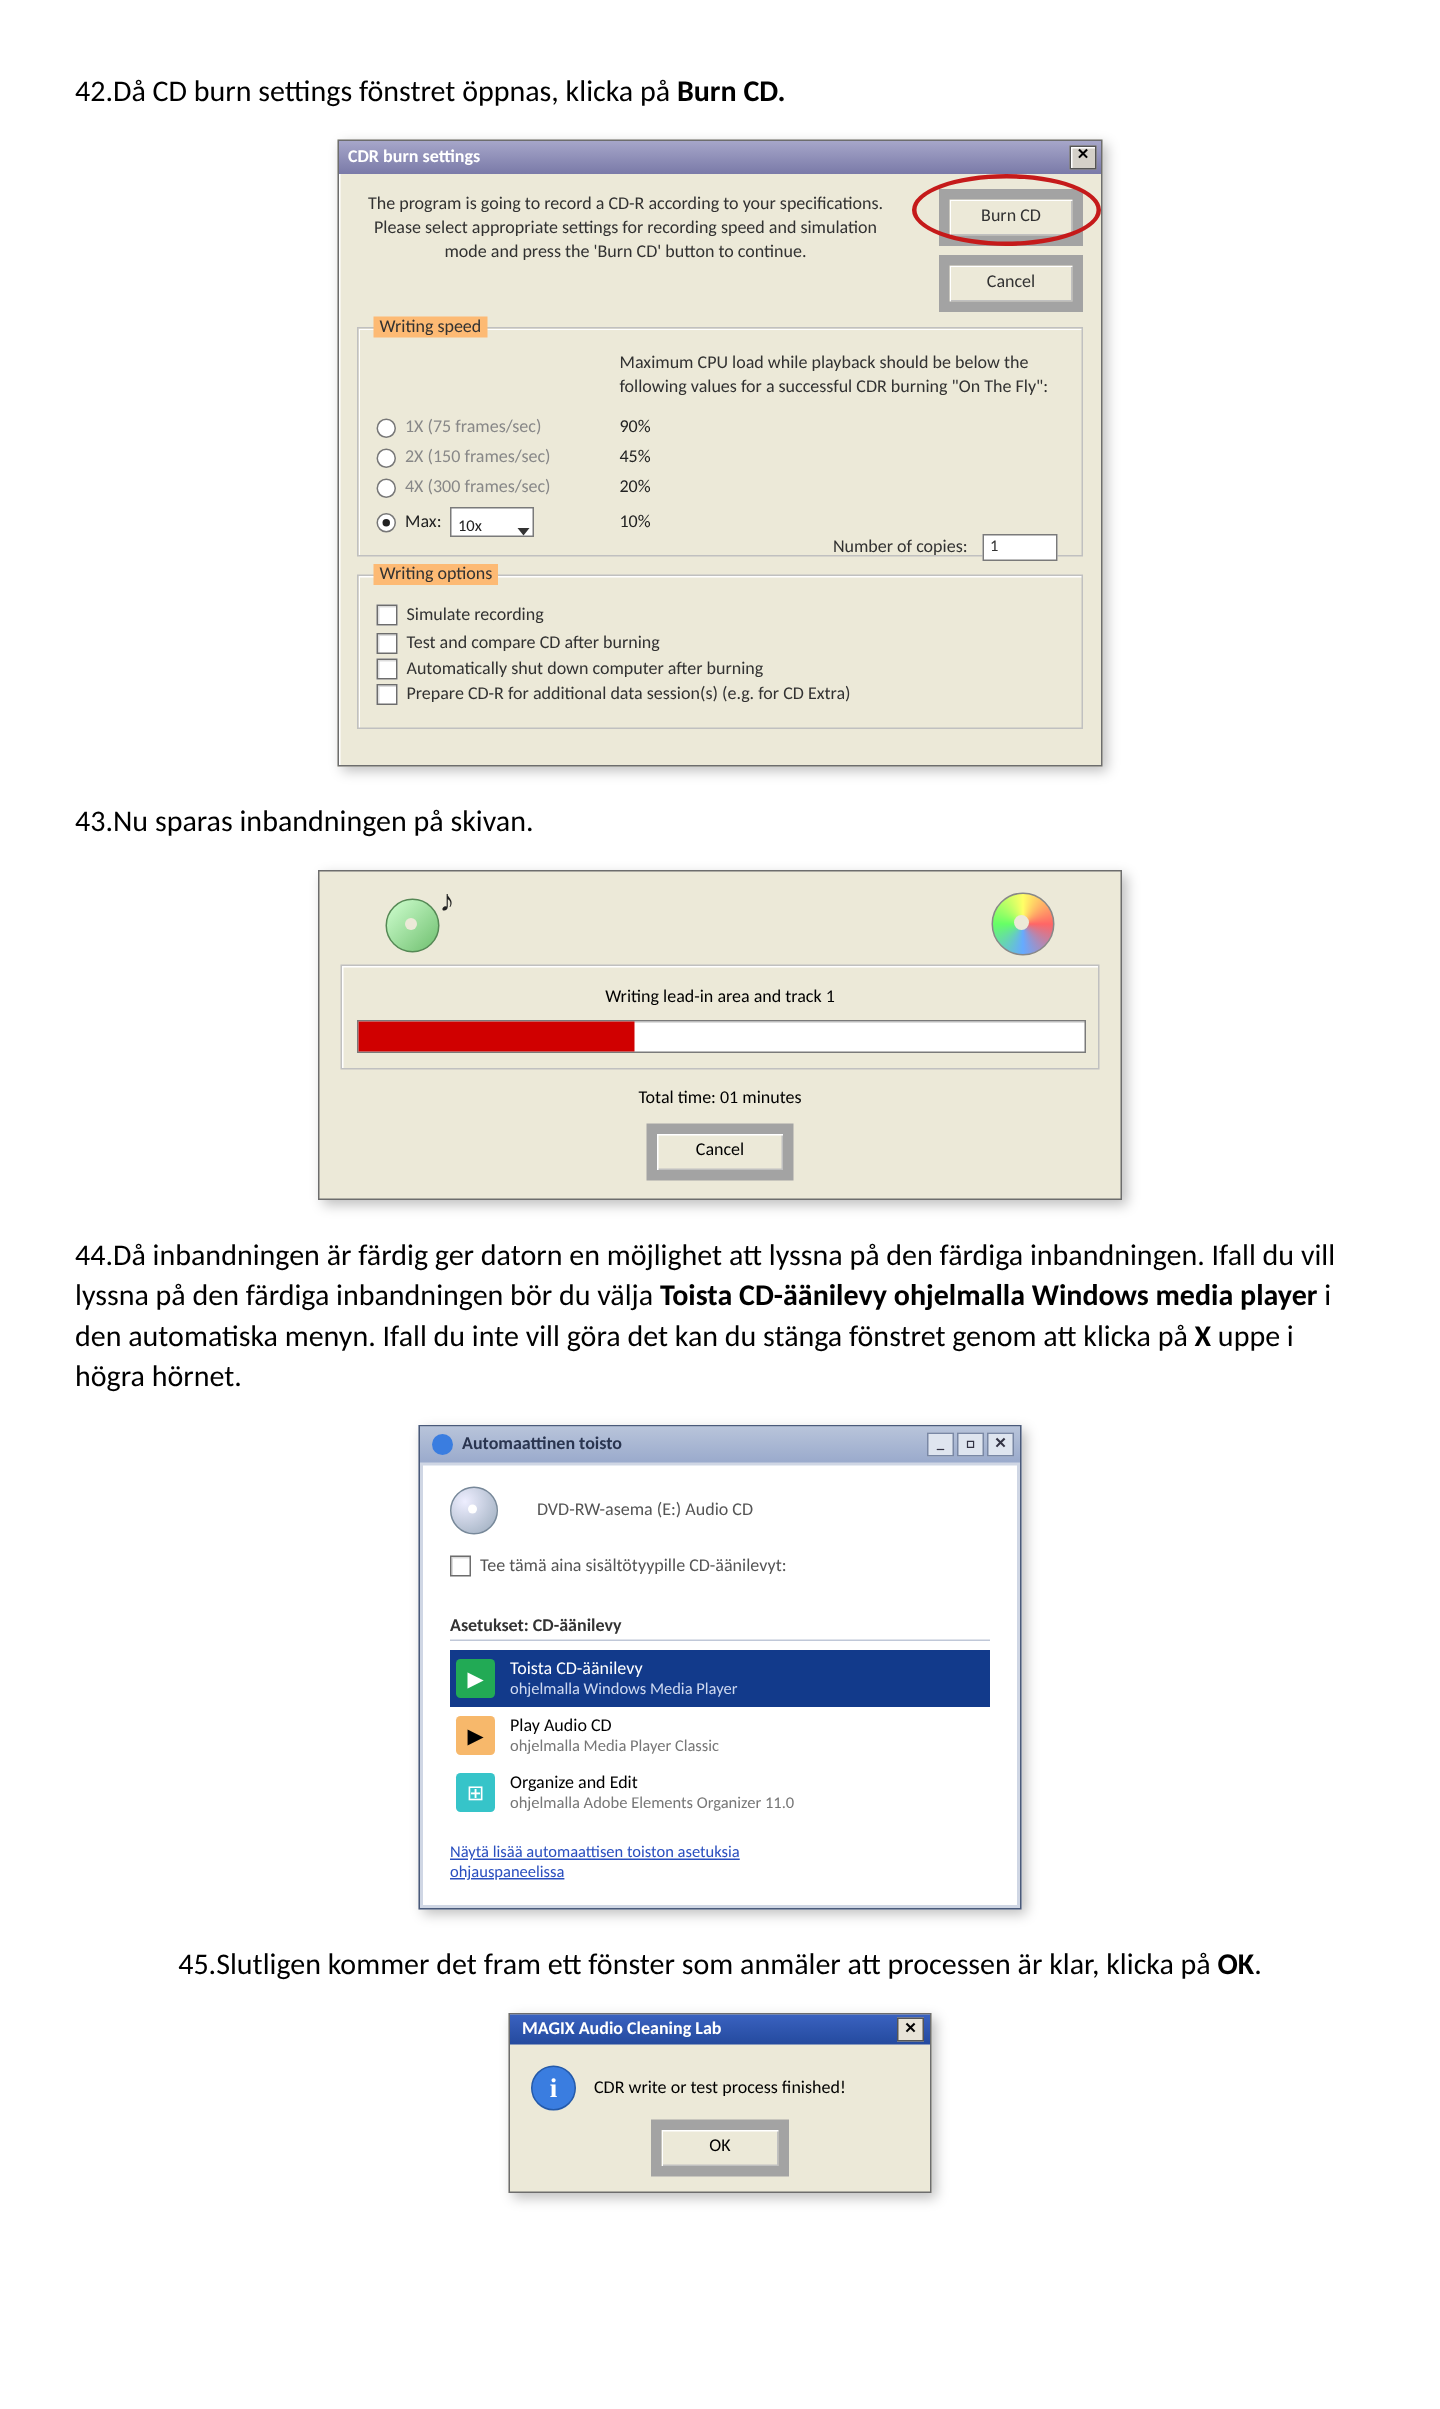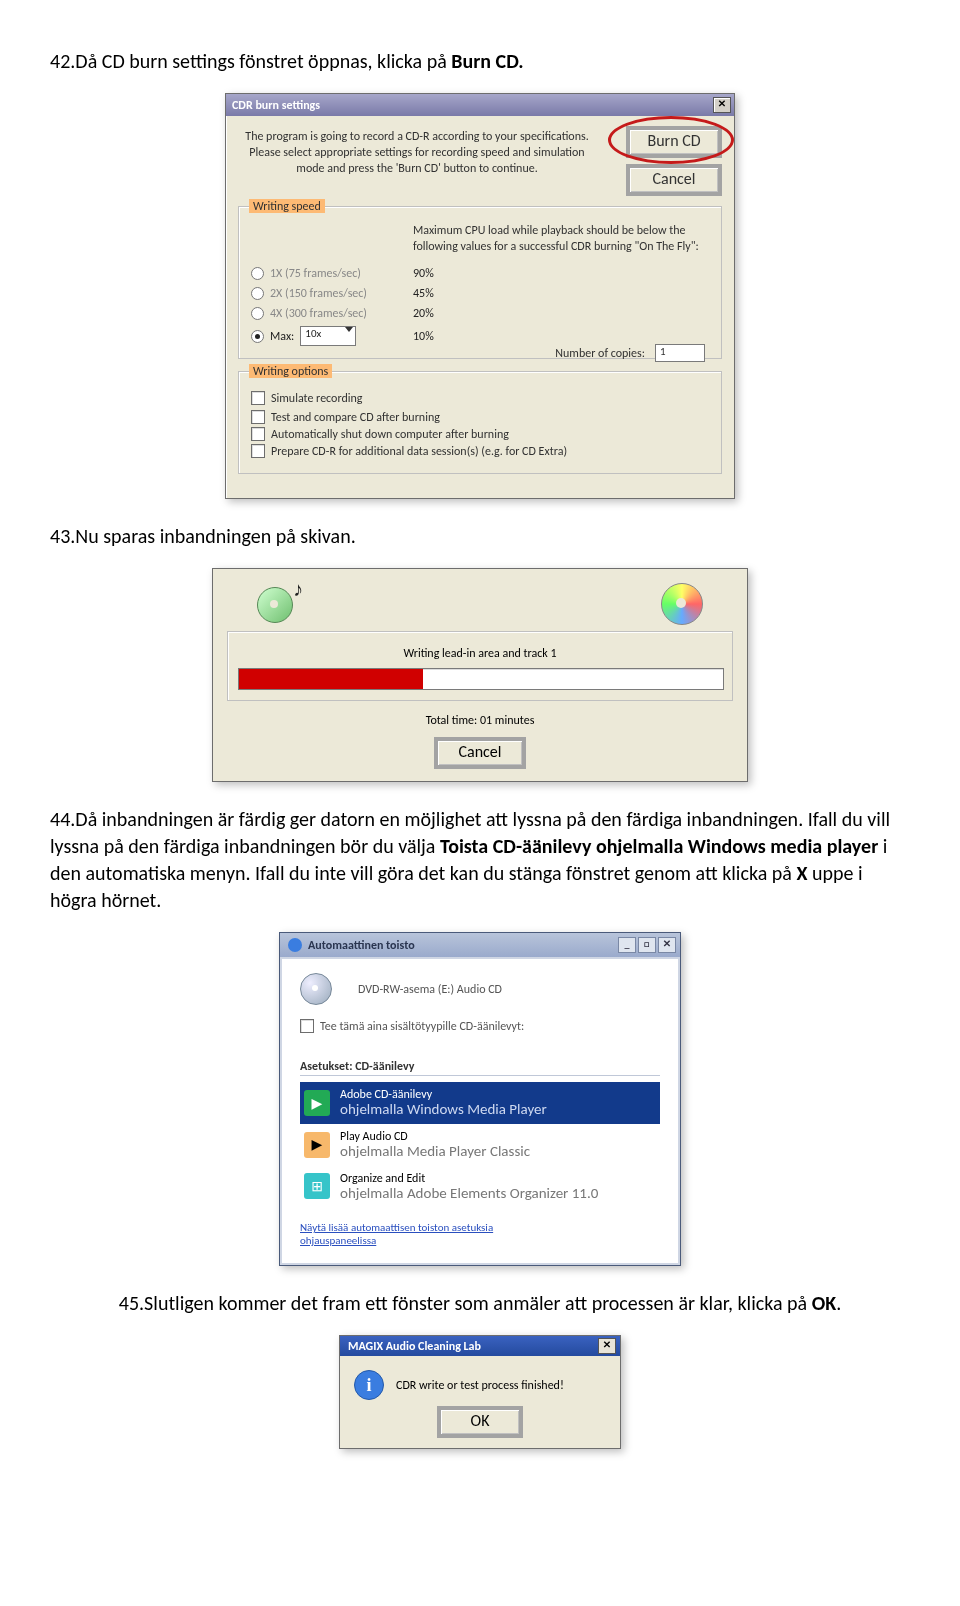--- a/index.html
+++ b/index.html
@@ -53,23 +53,23 @@
     padding: 10px 12px 12px 12px;
     font-size: 12px;
     color: #323232;
   }
   .dlg-row1 { display: flex; gap: 30px; margin-bottom: 10px; }
   .intro-text { flex: 1; text-align: center; line-height: 1.35; padding-top: 2px; }
   .btncol { width: 96px; display: flex; flex-direction: column; gap: 6px; position: relative; }
   .wbtn {
     height: 24px;
     background: #ece9d8;
-    border: 4px solid #a3a3a3;
+    border: 7px solid #a3a3a3;
     box-shadow: 1px 1px 0 #fff inset, -1px -1px 0 #c0c0c0 inset;
-    font-size: 16px;
+    font-size: 12px;
     text-align: center;
     line-height: 22px;
   }
   .redcircle {
     position: absolute;
     left: -18px; top: -10px;
     width: 120px; height: 42px;
     border: 3px solid #c51a1a;
     border-radius: 50%;
     pointer-events: none;
@@ -94,21 +94,21 @@
   .radio-row.enabled { color: #222; }
   .rdot {
     width: 11px; height: 11px; border-radius: 50%;
     background: #fff; border: 1px solid #777;
     display: inline-flex; align-items: center; justify-content: center;
   }
   .rdot.sel::after { content:""; width:5px; height:5px; border-radius:50%; background:#222; }
   .maxsel { display: flex; align-items: center; gap: 6px; }
   .combo {
     width: 48px; height: 18px; background: #fff; border: 1px solid #7a7a7a;
-    display: inline-flex; align-items: flex-start; justify-content: space-between;
+    display: inline-flex; align-items: flex-end; justify-content: space-between;
     padding: 0 2px 0 4px; font-size: 11px;
   }
   .combo .tri { width:0;height:0;border-left:4px solid transparent;border-right:4px solid transparent;border-top:5px solid #333; }
 
   .pct { font-size: 12px; color: #222; }
 
   .opt-row { display: flex; align-items: center; gap: 6px; margin: 3px 0; font-size: 12px; }
   .chk { width: 12px; height: 12px; background: #fff; border: 1px solid #6d6d6d; box-shadow: 1px 1px 0 #ddd inset; display:inline-flex; align-items:center; justify-content:center; font-size:10px; line-height:10px; }
   .chk.checked::after { content:"✔"; color:#000; font-size:10px; }
   .copies-row { display: flex; align-items: center; justify-content: flex-end; gap: 10px; margin-top: -64px; margin-bottom: 48px; padding-right: 4px; }
@@ -143,21 +143,21 @@
   .cdicon::after{content:"";position:absolute;top:11px;left:11px;width:6px;height:6px;border-radius:50%;background:#fff;}
   .chk2row { display:flex; align-items:center; gap:6px; color:#555; margin-bottom:26px; }
   .aset-head { font-weight:bold; color:#333; margin-bottom:6px; padding-bottom:2px; border-bottom:1px solid #c0c8d8; }
   .ap-item { display:flex; align-items:center; gap:10px; padding:6px 4px; }
   .ap-item.selected { background:#123a8b; color:#fff; }
   .ap-icon { width:26px;height:26px;border-radius:3px;display:flex;align-items:center;justify-content:center;font-size:14px;}
   .ap-icon.play { background:#2a5; color:#fff; }
   .ap-icon.mpc { background:#f7b86b; }
   .ap-icon.org { background:#36c4c9; color:#fff; }
   .ap-text .t1 { font-size:12px; line-height:1.1; }
-  .ap-text .t2 { font-size:15px; color:#777; line-height:1.1; }
+  .ap-text .t2 { font-size:11px; color:#777; line-height:1.1; }
   .ap-item.selected .t2 { color:#cdd8f0; }
   .ap-link { margin-top:14px; font-size:11px; }
   .ap-link span { color:#2a4fbf; text-decoration:underline; }
 
   
   .win4 { width:280px; background:#ece9d8; border:1px solid #6d6d6d; margin:8px auto 0 auto; font-size:12px; box-shadow:3px 3px 8px rgba(0,0,0,.25);}
   .w4-title { display:flex; align-items:center; height:20px; background:linear-gradient(#3a62c0,#244a9e); color:#fff; font-weight:bold; padding:0 4px 0 8px; font-size:12px; }
   .w4-title .sp{flex:1;}
   .w4-close{width:16px;height:14px;background:#e8e4d8;border:1px solid #555;font-size:10px;text-align:center;line-height:12px;color:#000;}
   .w4-body{display:flex;align-items:center;gap:12px;padding:14px 16px 6px 14px;}
@@ -292,21 +292,21 @@
     </div>
     <div class="chk2row">
       <span class="chk"></span>
       <span>Tee tämä aina sisältötyypille CD-äänilevyt:</span>
     </div>
     <div class="aset-head">Asetukset: CD-äänilevy</div>
 
     <div class="ap-item selected">
       <span class="ap-icon play">▶</span>
       <span class="ap-text">
-          <div class="t1">Adobe CD-äänilevy</div>
+          <div class="t1">Toista CD-äänilevy</div>
           <div class="t2">ohjelmalla Windows Media Player</div>
         </span>
     </div>
     <div class="ap-item">
       <span class="ap-icon mpc">▶</span>
       <span class="ap-text">
           <div class="t1">Play Audio CD</div>
           <div class="t2">ohjelmalla Media Player Classic</div>
         </span>
     </div>

